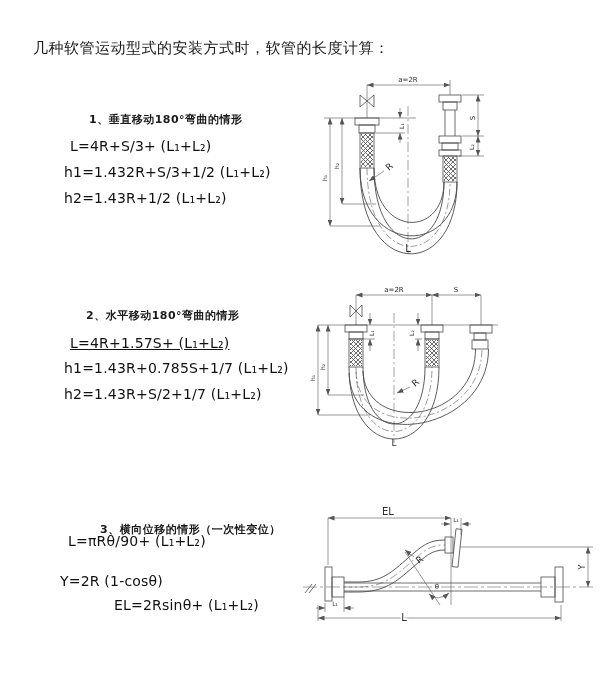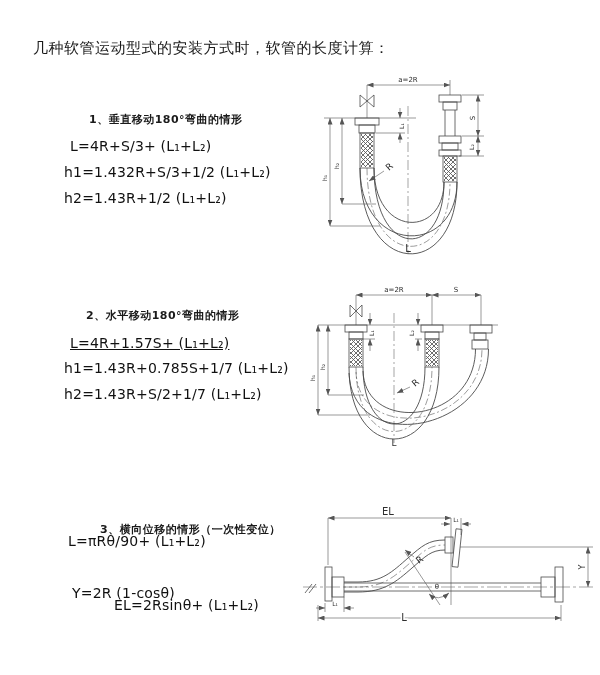--- a/index.html
+++ b/index.html
@@ -34,21 +34,21 @@
 <div class="abs formula" style="left:64px;top:164px;">h1=1.432R+S/3+1/2 (L₁+L₂)</div>
 <div class="abs formula" style="left:64px;top:190px;">h2=1.43R+1/2 (L₁+L₂)</div>
 
 <div class="abs heading" style="left:42px;top:308px;">2、水平移动180°弯曲的情形</div>
 <div class="abs formula" style="left:70px;top:335px;text-decoration:underline;">L=4R+1.57S+ (L₁+L₂)</div>
 <div class="abs formula" style="left:64px;top:360px;">h1=1.43R+0.785S+1/7 (L₁+L₂)</div>
 <div class="abs formula" style="left:64px;top:386px;">h2=1.43R+S/2+1/7 (L₁+L₂)</div>
 
 <div class="abs heading" style="left:56px;top:522px;">3、横向位移的情形（一次性变位）</div>
 <div class="abs formula" style="left:68px;top:533px;">L=πRθ/90+ (L₁+L₂)</div>
-<div class="abs formula" style="left:72px;top:573px;margin-top:12px;">Y=2R (1-cosθ)</div>
+<div class="abs formula" style="left:60px;top:573px;">Y=2R (1-cosθ)</div>
 <div class="abs formula" style="left:84px;top:597px;margin-left:30px;">EL=2Rsinθ+ (L₁+L₂)</div>
 
 <svg style="left:312px;top:70px;" width="288" height="198" viewBox="0 0 288 198">
   <defs>
     <marker id="m1" markerWidth="7" markerHeight="5" refX="6.5" refY="2.5" orient="auto-start-reverse" markerUnits="userSpaceOnUse">
       <path d="M0,0 L6.5,2.5 L0,5 Z" fill="#555"></path>
     </marker>
   </defs>
 
   <g>

